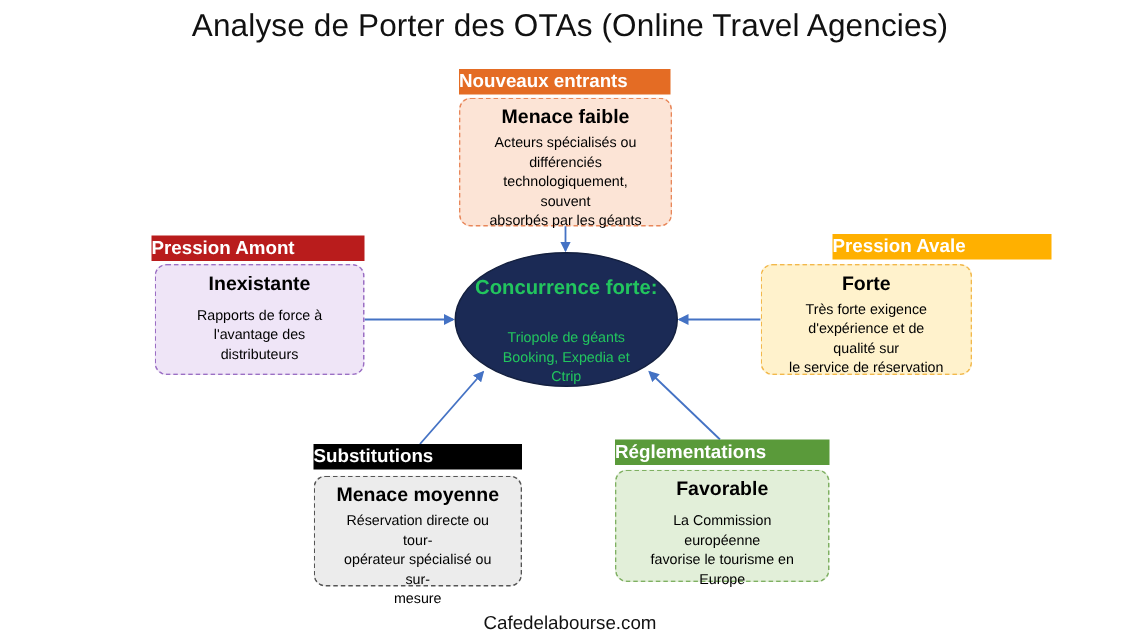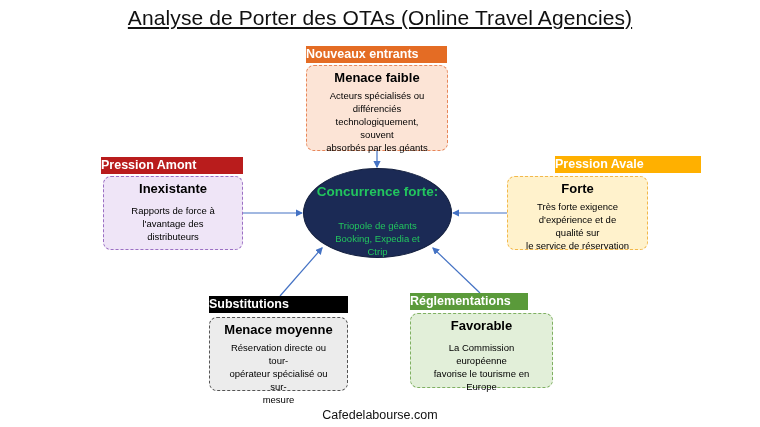--- a/index.html
+++ b/index.html
@@ -1,17 +1,17 @@
 <!DOCTYPE html>
 <html><head>
 <meta charset="utf-8">
 <style>
   html, body { margin:0; padding:0; }
   body { width:760px; height:427px; background:#ffffff; position:relative; overflow:hidden; font-family:"Liberation Sans", "DejaVu Sans", sans-serif; color:#000; }
-  .title { position:absolute; left:0; top:6px; width:760px; text-align:center; font-size:21px; color:#111; letter-spacing:0.1px;text-decoration:underline; }
+  .title { position:absolute; left:0; top:6px; width:760px; text-align:center; font-size:21px; color:#111; letter-spacing:0.1px; }
   .footer { position:absolute; left:0; top:408px; width:760px; text-align:center; font-size:12.5px; color:#111; }
   .hdr { position:absolute; color:#fff; font-weight:bold; font-size:12.5px; line-height:17px; height:17px; }
   .box { position:absolute; box-sizing:border-box; border:1.5px dashed; border-radius:8px; text-align:center; }
   .box .head { font-weight:bold; font-size:13px; margin-top:4px; margin-bottom:4px; }
   .box .desc { font-size:9.5px; line-height:13px; padding:0 16px; }
   .ellipse { position:absolute; left:303px; top:168px; width:149px; height:90px; border-radius:50%; background:#1b2a55; border:1.5px solid #14203f; box-sizing:border-box; color:#22c55e; text-align:center; }
   .ellipse .head { font-weight:bold; font-size:13.5px; margin-top:15px; }
   .ellipse .desc { font-size:9.5px; line-height:13px; margin-top:20px; }
   svg.arrows { position:absolute; left:0; top:0; width:760px; height:427px; pointer-events:none; }
 </style>
@@ -76,21 +76,21 @@
 <div class="hdr" style="left:209px; top:296px; width:139px; background:#000000;">Substitutions</div>
 <div class="box" style="left:209px; top:317px; width:139px; height:74px; background:#ececec; border-color:#555555;">
   <div class="head">Menace moyenne</div>
   <div class="desc">
     <div>Réservation directe ou tour-</div>
     <div>opérateur spécialisé ou sur-</div>
     <div>mesure</div>
   </div>
 </div>
 
-<div class="hdr" style="left:410px; top:293px; width:118px; background:#5a9a3a;">Réglementations</div>
+<div class="hdr" style="left:410px; top:293px; width:143px; background:#5a9a3a;">Réglementations</div>
 <div class="box" style="left:410px; top:313px; width:143px; height:75px; background:#e2efd9; border-color:#7fb062;">
   <div class="head">Favorable</div>
   <div class="desc" style="margin-top:8px;">
     <div>La Commission européenne</div>
     <div>favorise le tourisme en</div>
     <div>Europe</div>
   </div>
 </div>
 
 <div class="footer">Cafedelabourse.com</div>

